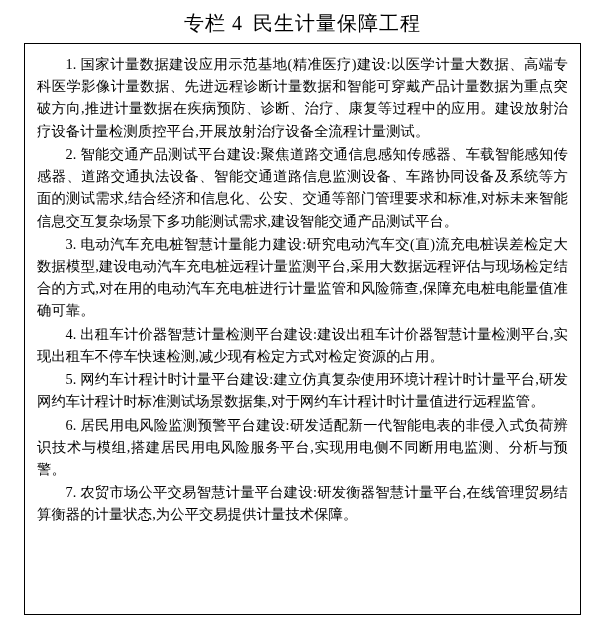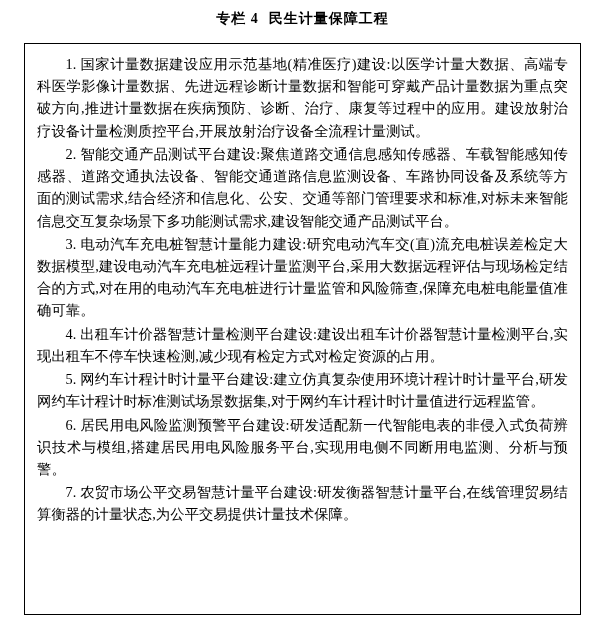--- a/index.html
+++ b/index.html
@@ -15,22 +15,22 @@
     overflow: hidden;
   }
   .page {
     position: relative;
     width: 605px;
     height: 623px;
     box-sizing: border-box;
   }
   .box-title {
     text-align: center;
-    font-size: 14px;
-    font-weight: bold;
+    font-size: 20px;
+    font-weight: normal;
     letter-spacing: 1px;
     padding-top: 11px;
     padding-bottom: 9px;
     line-height: 1.2;
   }
   .box-title .title-label {
     margin-right: 10px;
   }
   .box-body {
     position: absolute;

